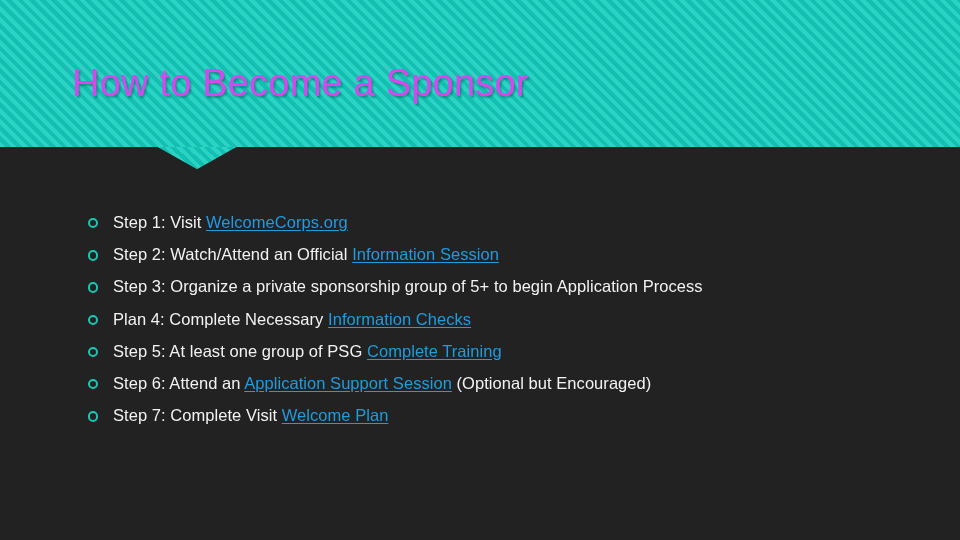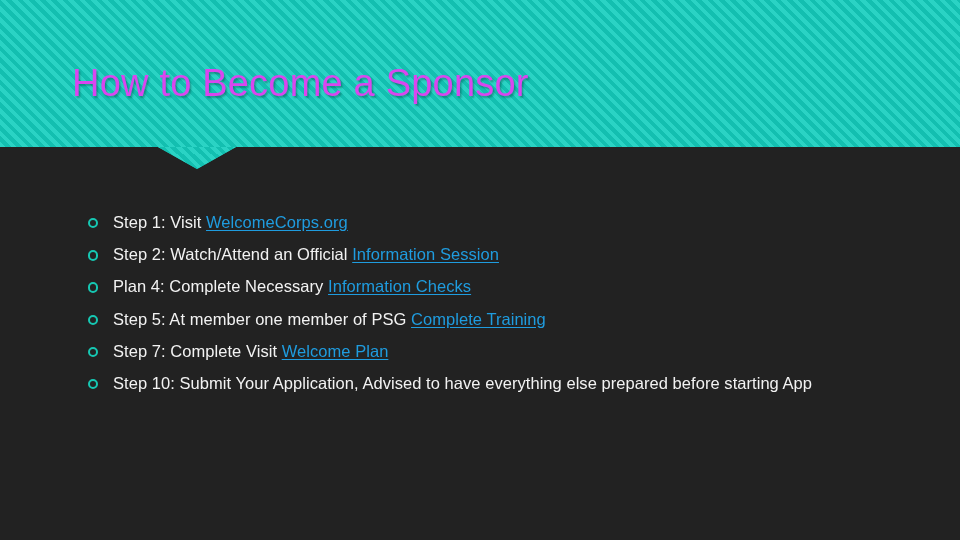--- a/index.html
+++ b/index.html
@@ -133,29 +133,33 @@
       <li class="bullet-item">
         <span class="bullet-marker"></span>
         <span class="bullet-text"><span>Step 1: Visit </span><a class="link">WelcomeCorps.org</a></span>
       </li>
       <li class="bullet-item">
         <span class="bullet-marker"></span>
         <span class="bullet-text"><span>Step 2: Watch/Attend an Official </span><a class="link">Information Session</a></span>
       </li>
       <li class="bullet-item">
         <span class="bullet-marker"></span>
+        <span class="bullet-text"><span>Step 3: Organize a private sponsorship group of 5+ to begin Application Process</span></span>
+      </li>
+      <li class="bullet-item">
+        <span class="bullet-marker"></span>
         <span class="bullet-text"><span>Plan 4: Complete Necessary </span><a class="link">Information Checks</a></span>
       </li>
       <li class="bullet-item">
         <span class="bullet-marker"></span>
-        <span class="bullet-text"><span>Step 5: At member one member of PSG </span><a class="link">Complete Training</a></span>
+        <span class="bullet-text"><span>Step 5: At least one group of PSG </span><a class="link">Complete Training</a></span>
+      </li>
+      <li class="bullet-item">
+        <span class="bullet-marker"></span>
+        <span class="bullet-text"><span>Step 6: Attend an </span><a class="link">Application Support Session</a><span> (Optional but Encouraged)</span></span>
       </li>
       <li class="bullet-item">
         <span class="bullet-marker"></span>
         <span class="bullet-text"><span>Step 7: Complete Visit </span><a class="link">Welcome Plan</a></span>
-      </li>
-      <li class="bullet-item">
-        <span class="bullet-marker"></span>
-        <span class="bullet-text"><span>Step 10: Submit Your Application, Advised to have everything else prepared before starting App</span></span>
       </li>
     </ul>
 
 </div>
 
 </body></html>

